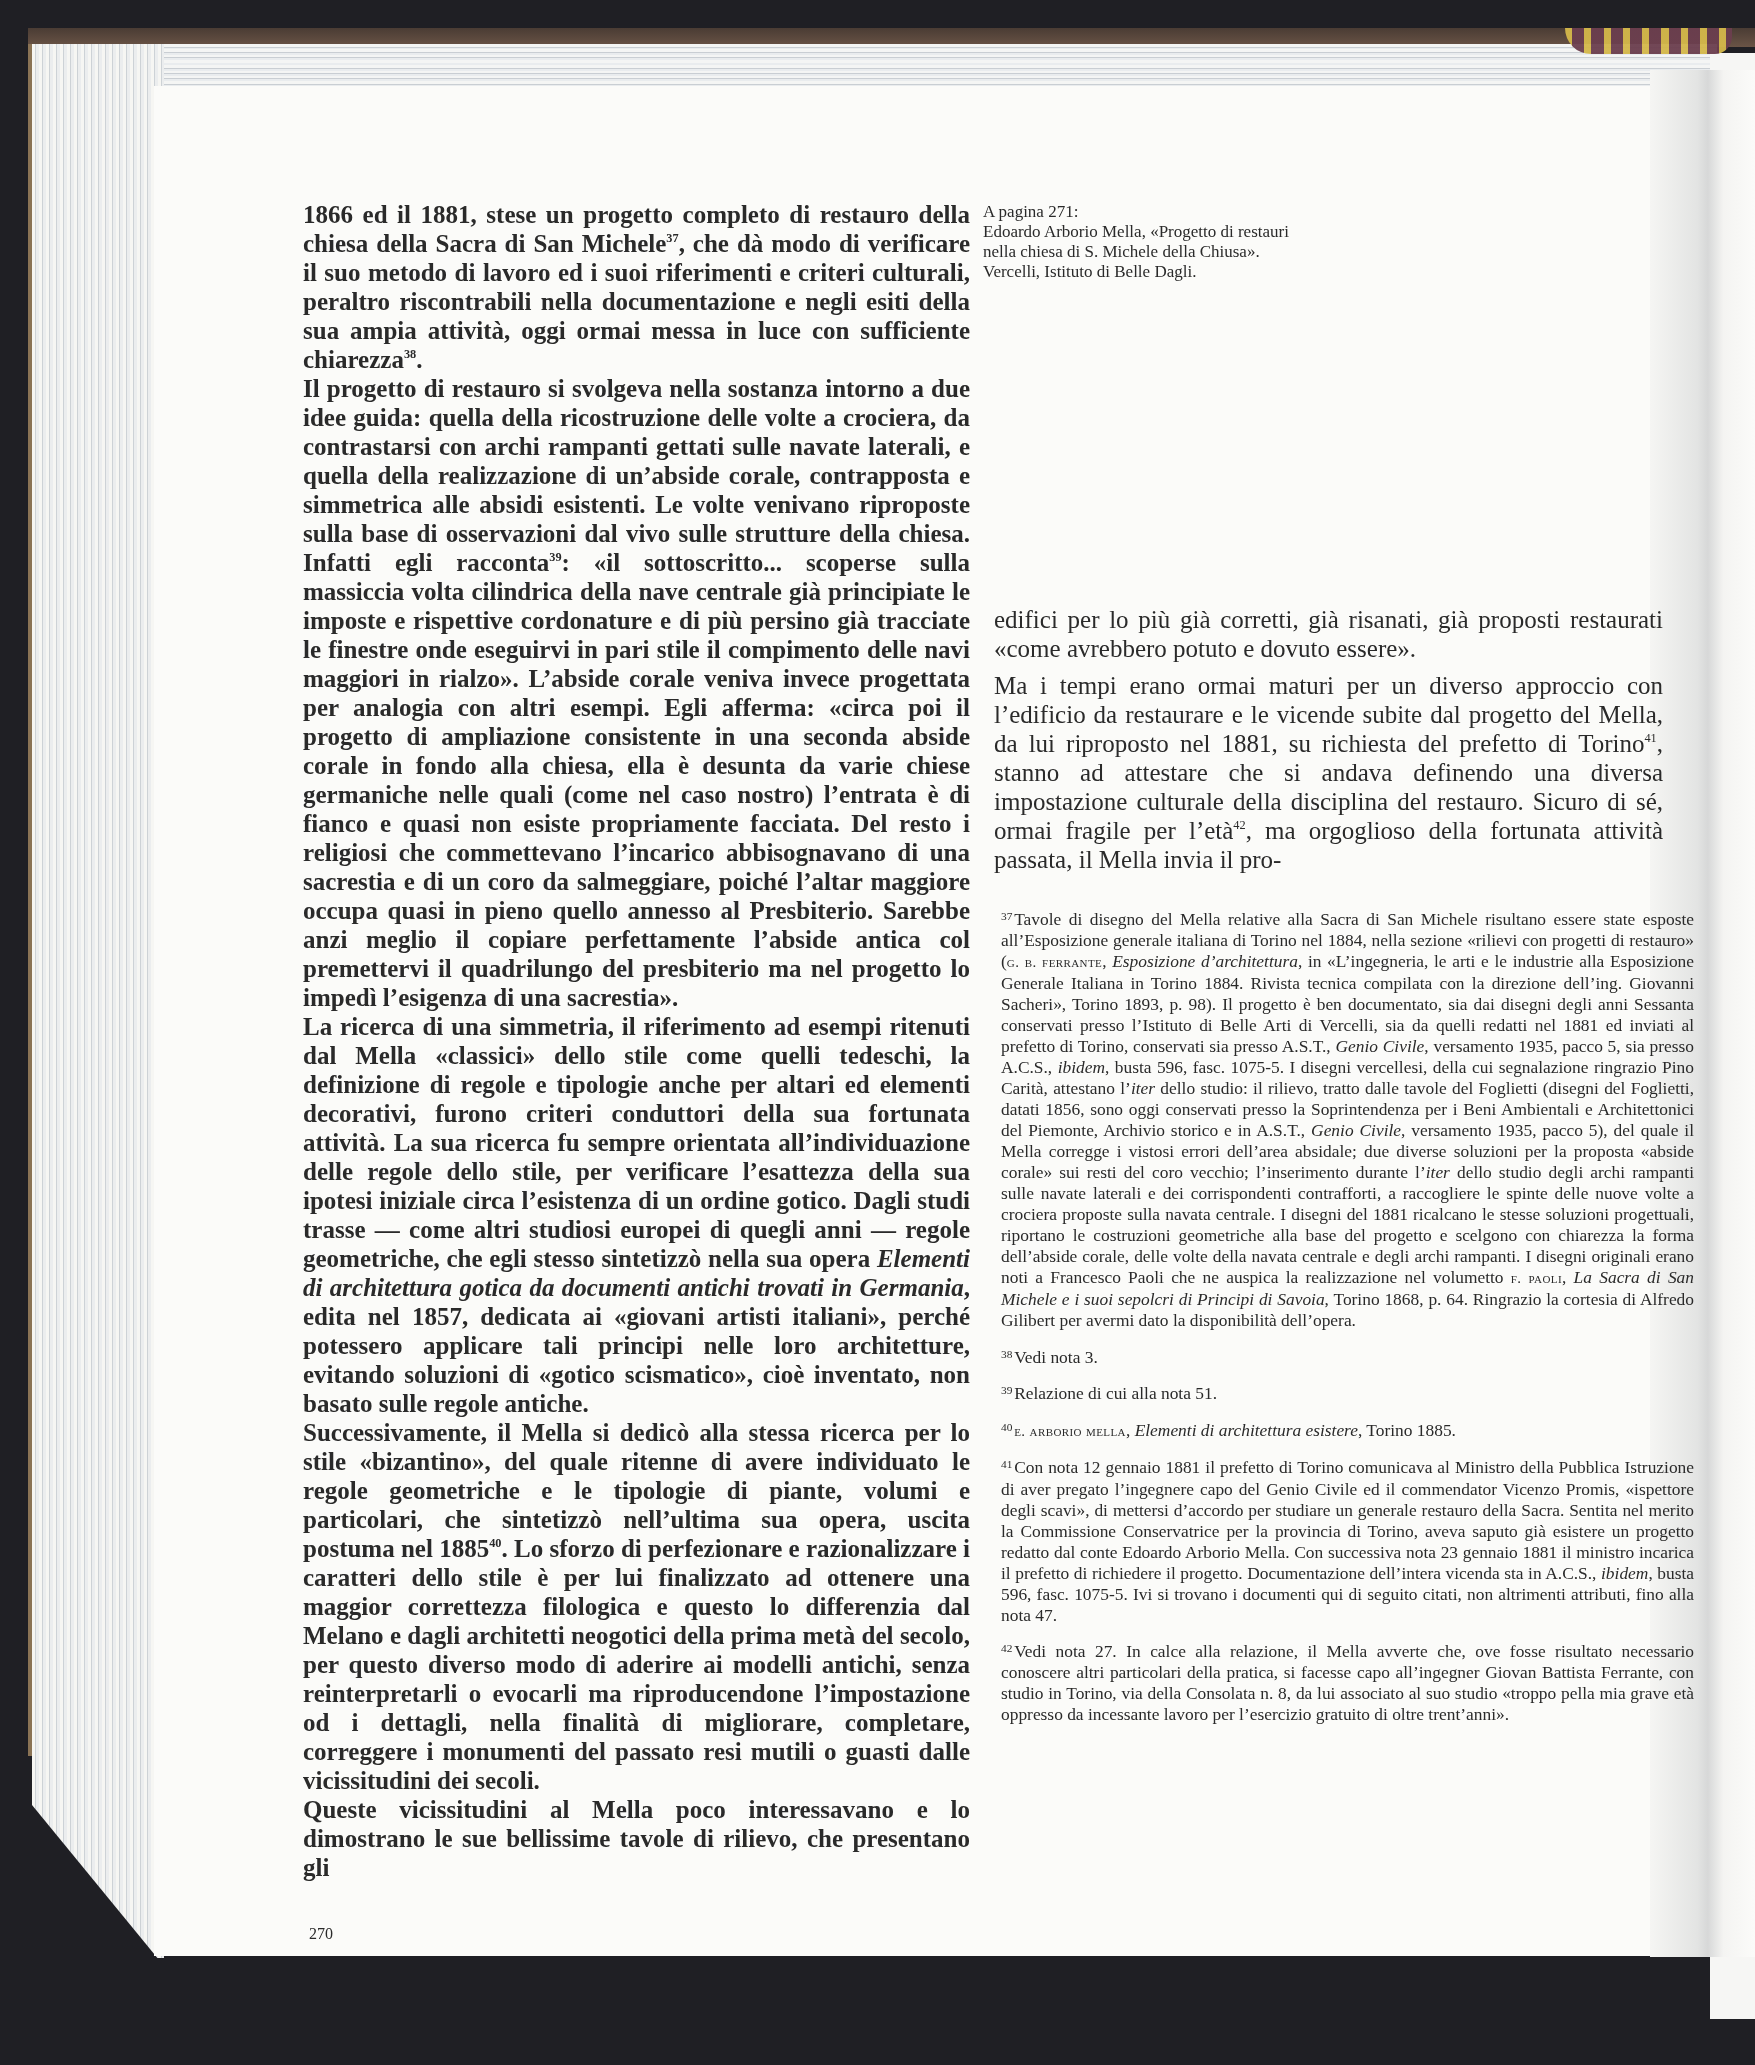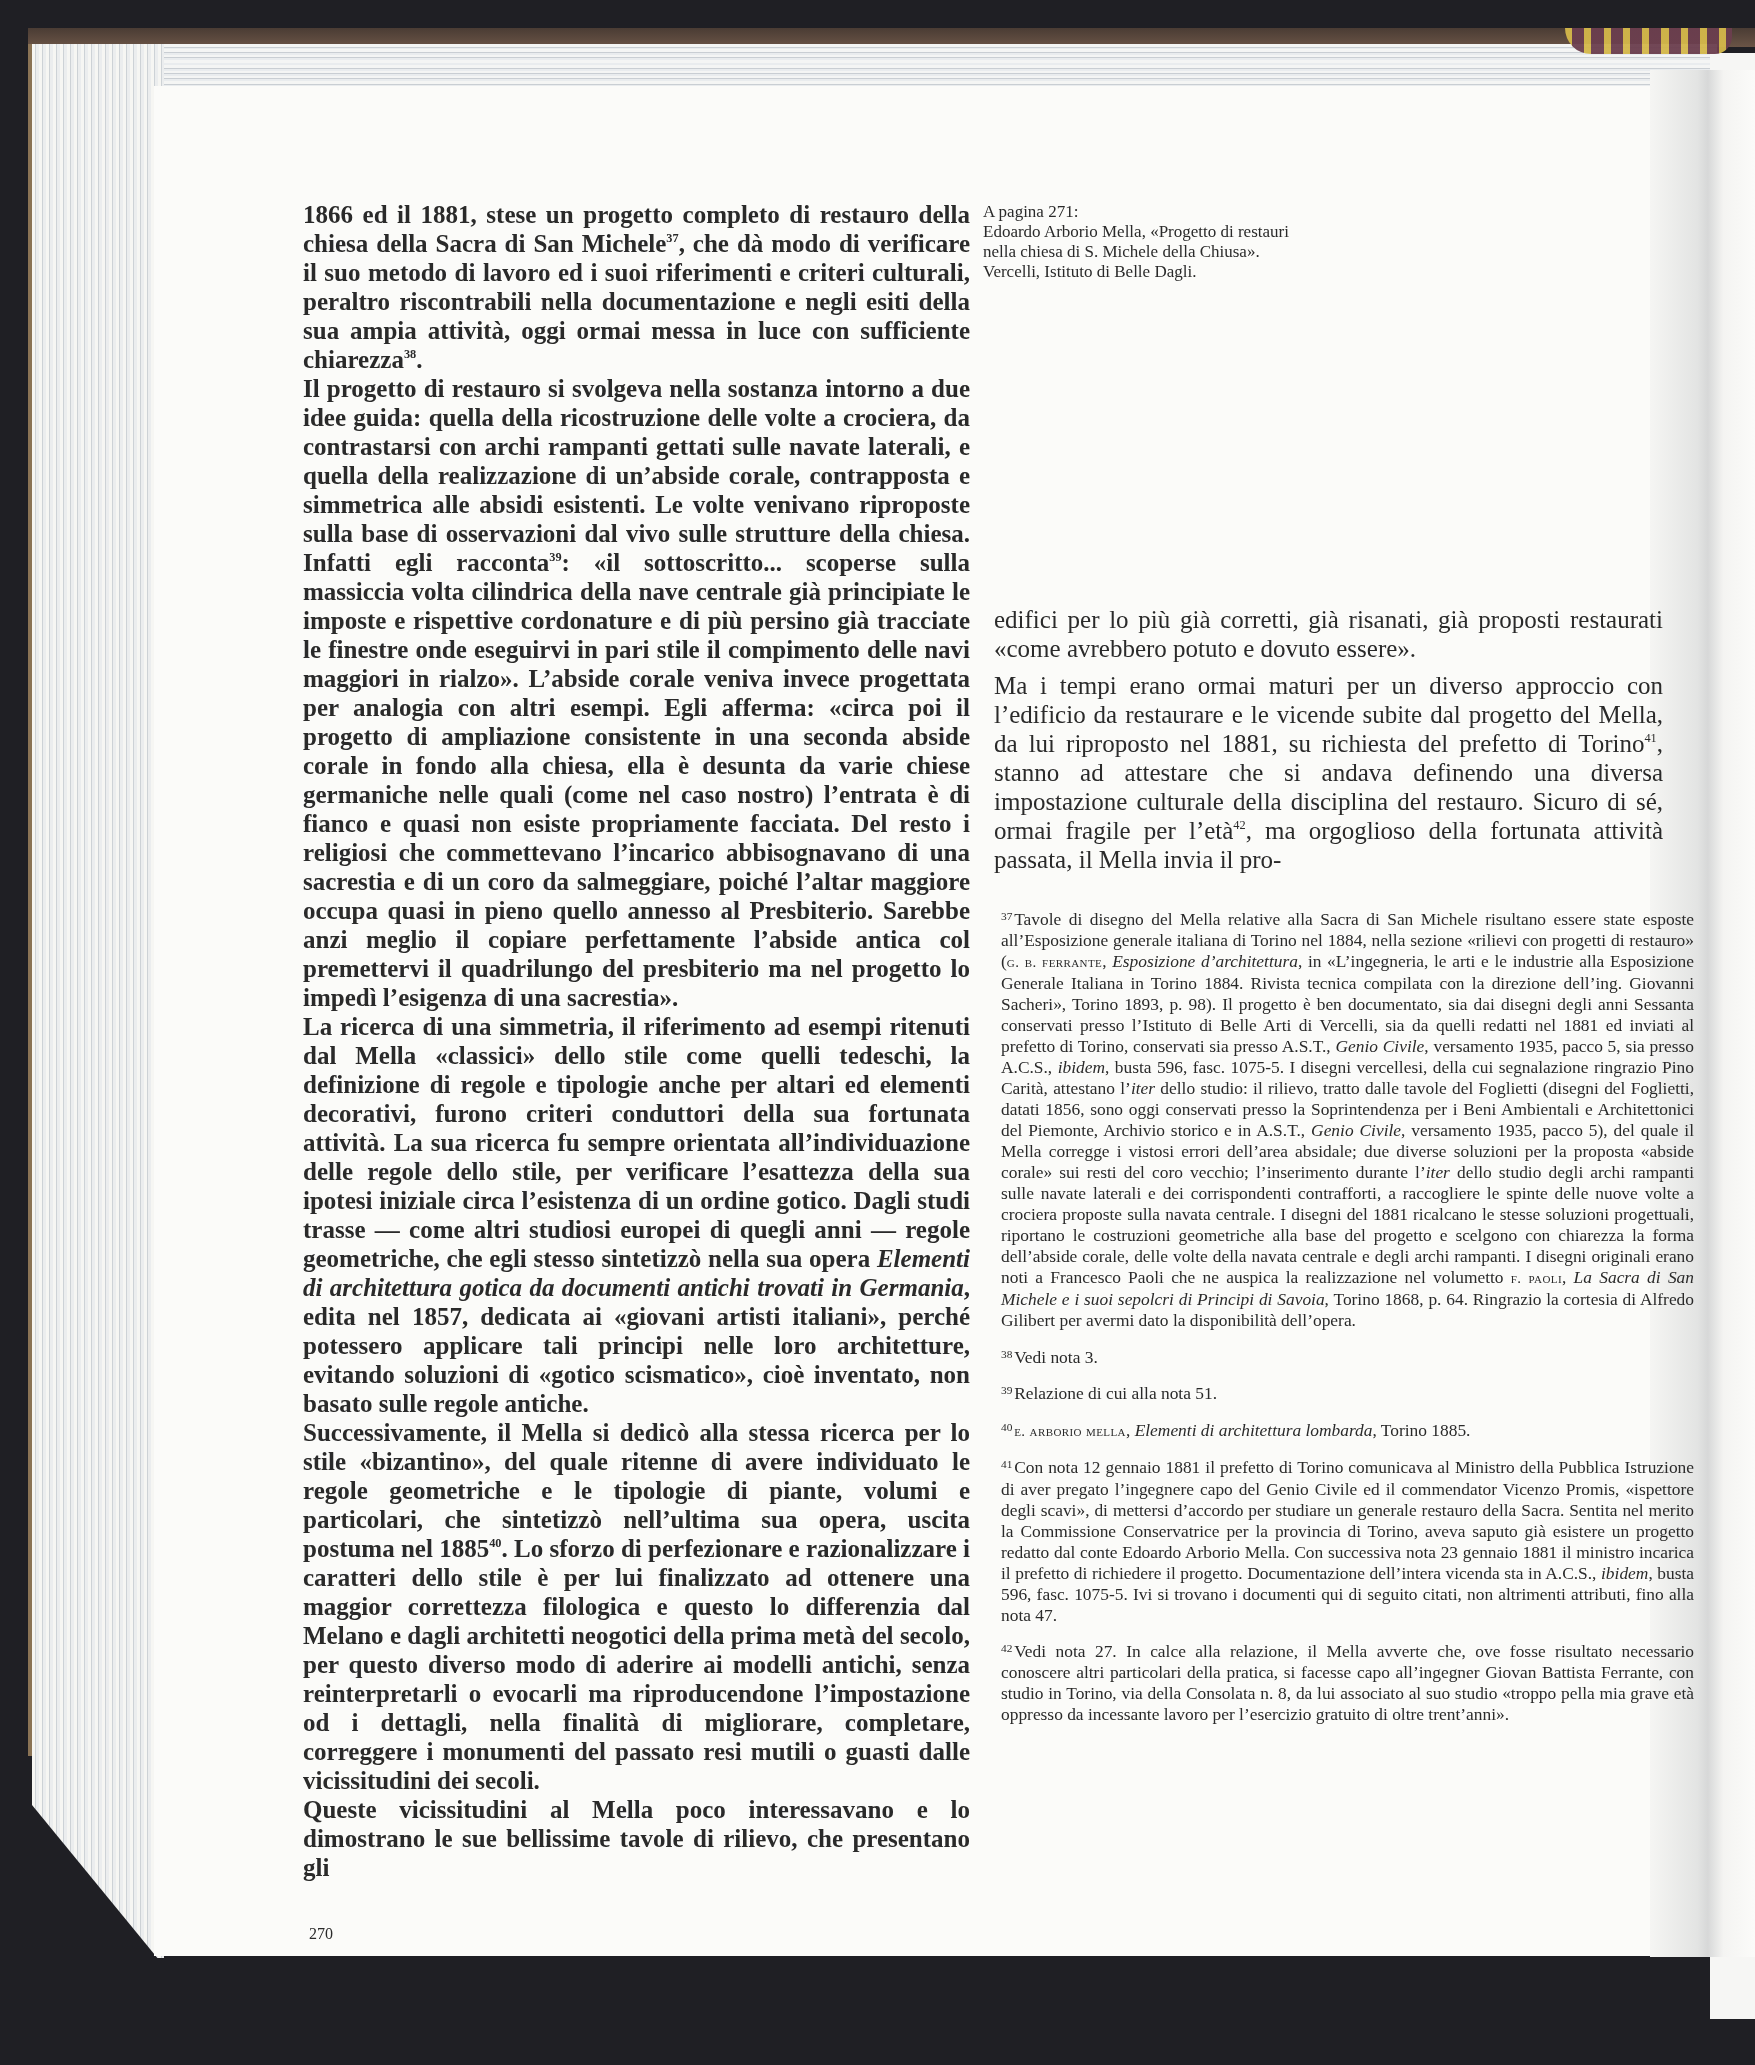--- a/index.html
+++ b/index.html
@@ -106,19 +106,19 @@
 
 <div class="col-right" id="col-right">
     <p><span>edifici per lo più già corretti, già risanati, già proposti restaurati «come avrebbero potuto e dovuto essere».</span></p>
     <p><span>Ma i tempi erano ormai maturi per un diverso approccio con l’edificio da restaurare e le vicende subite dal progetto del Mella, da lui riproposto nel 1881, su richiesta del prefetto di Torino</span><sup class="ref">41</sup><span>, stanno ad attestare che si andava definendo una diversa impostazione culturale della disciplina del restauro. Sicuro di sé, ormai fragile per l’età</span><sup class="ref">42</sup><span>, ma orgoglioso della fortunata attività passata, il Mella invia il pro-</span></p>
   </div>
 
 <div class="footnotes" id="footnotes">
     <p class="fn"><span class="fn-num">37</span><span>Tavole di disegno del Mella relative alla Sacra di San Michele risultano essere state esposte all’Esposizione generale italiana di Torino nel 1884, nella sezione «rilievi con progetti di restauro» (</span><span class="sc">g. b. ferrante</span><span>, </span><em>Esposizione d’architettura</em><span>, in «L’ingegneria, le arti e le industrie alla Esposizione Generale Italiana in Torino 1884. Rivista tecnica compilata con la direzione dell’ing. Giovanni Sacheri», Torino 1893, p. 98). Il progetto è ben documentato, sia dai disegni degli anni Sessanta conservati presso l’Istituto di Belle Arti di Vercelli, sia da quelli redatti nel 1881 ed inviati al prefetto di Torino, conservati sia presso A.S.T., </span><em>Genio Civile</em><span>, versamento 1935, pacco 5, sia presso A.C.S., </span><em>ibidem</em><span>, busta 596, fasc. 1075-5. I disegni vercellesi, della cui segnalazione ringrazio Pino Carità, attestano l’</span><em>iter</em><span> dello studio: il rilievo, tratto dalle tavole del Foglietti (disegni del Foglietti, datati 1856, sono oggi conservati presso la Soprintendenza per i Beni Ambientali e Architettonici del Piemonte, Archivio storico e in A.S.T., </span><em>Genio Civile</em><span>, versamento 1935, pacco 5), del quale il Mella corregge i vistosi errori dell’area absidale; due diverse soluzioni per la proposta «abside corale» sui resti del coro vecchio; l’inserimento durante l’</span><em>iter</em><span> dello studio degli archi rampanti sulle navate laterali e dei corrispondenti contrafforti, a raccogliere le spinte delle nuove volte a crociera proposte sulla navata centrale. I disegni del 1881 ricalcano le stesse soluzioni progettuali, riportano le costruzioni geometriche alla base del progetto e scelgono con chiarezza la forma dell’abside corale, delle volte della navata centrale e degli archi rampanti. I disegni originali erano noti a Francesco Paoli che ne auspica la realizzazione nel volumetto </span><span class="sc">f. paoli</span><span>, </span><em>La Sacra di San Michele e i suoi sepolcri di Principi di Savoia</em><span>, Torino 1868, p. 64. Ringrazio la cortesia di Alfredo Gilibert per avermi dato la disponibilità dell’opera.</span></p>
     <p class="fn"><span class="fn-num">38</span><span>Vedi nota 3.</span></p>
     <p class="fn"><span class="fn-num">39</span><span>Relazione di cui alla nota 51.</span></p>
-    <p class="fn"><span class="fn-num">40</span><span class="sc">e. arborio mella</span><span>, </span><em>Elementi di architettura lombarda</em><span>, Torino 1885.</span></p>
+    <p class="fn"><span class="fn-num">40</span><span class="sc">e. arborio mella</span><span>, </span><em>Elementi di architettura esistere</em><span>, Torino 1885.</span></p>
     <p class="fn"><span class="fn-num">41</span><span>Con nota 12 gennaio 1881 il prefetto di Torino comunicava al Ministro della Pubblica Istruzione di aver pregato l’ingegnere capo del Genio Civile ed il commendator Vicenzo Promis, «ispettore degli scavi», di mettersi d’accordo per studiare un generale restauro della Sacra. Sentita nel merito la Commissione Conservatrice per la provincia di Torino, aveva saputo già esistere un progetto redatto dal conte Edoardo Arborio Mella. Con successiva nota 23 gennaio 1881 il ministro incarica il prefetto di richiedere il progetto. Documentazione dell’intera vicenda sta in A.C.S., </span><em>ibidem</em><span>, busta 596, fasc. 1075-5. Ivi si trovano i documenti qui di seguito citati, non altrimenti attributi, fino alla nota 47.</span></p>
     <p class="fn"><span class="fn-num">42</span><span>Vedi nota 27. In calce alla relazione, il Mella avverte che, ove fosse risultato necessario conoscere altri particolari della pratica, si facesse capo all’ingegner Giovan Battista Ferrante, con studio in Torino, via della Consolata n. 8, da lui associato al suo studio «troppo pella mia grave età oppresso da incessante lavoro per l’esercizio gratuito di oltre trent’anni».</span></p>
   </div>
 
 <div class="page-number">270</div>
 
 
 </body></html>

